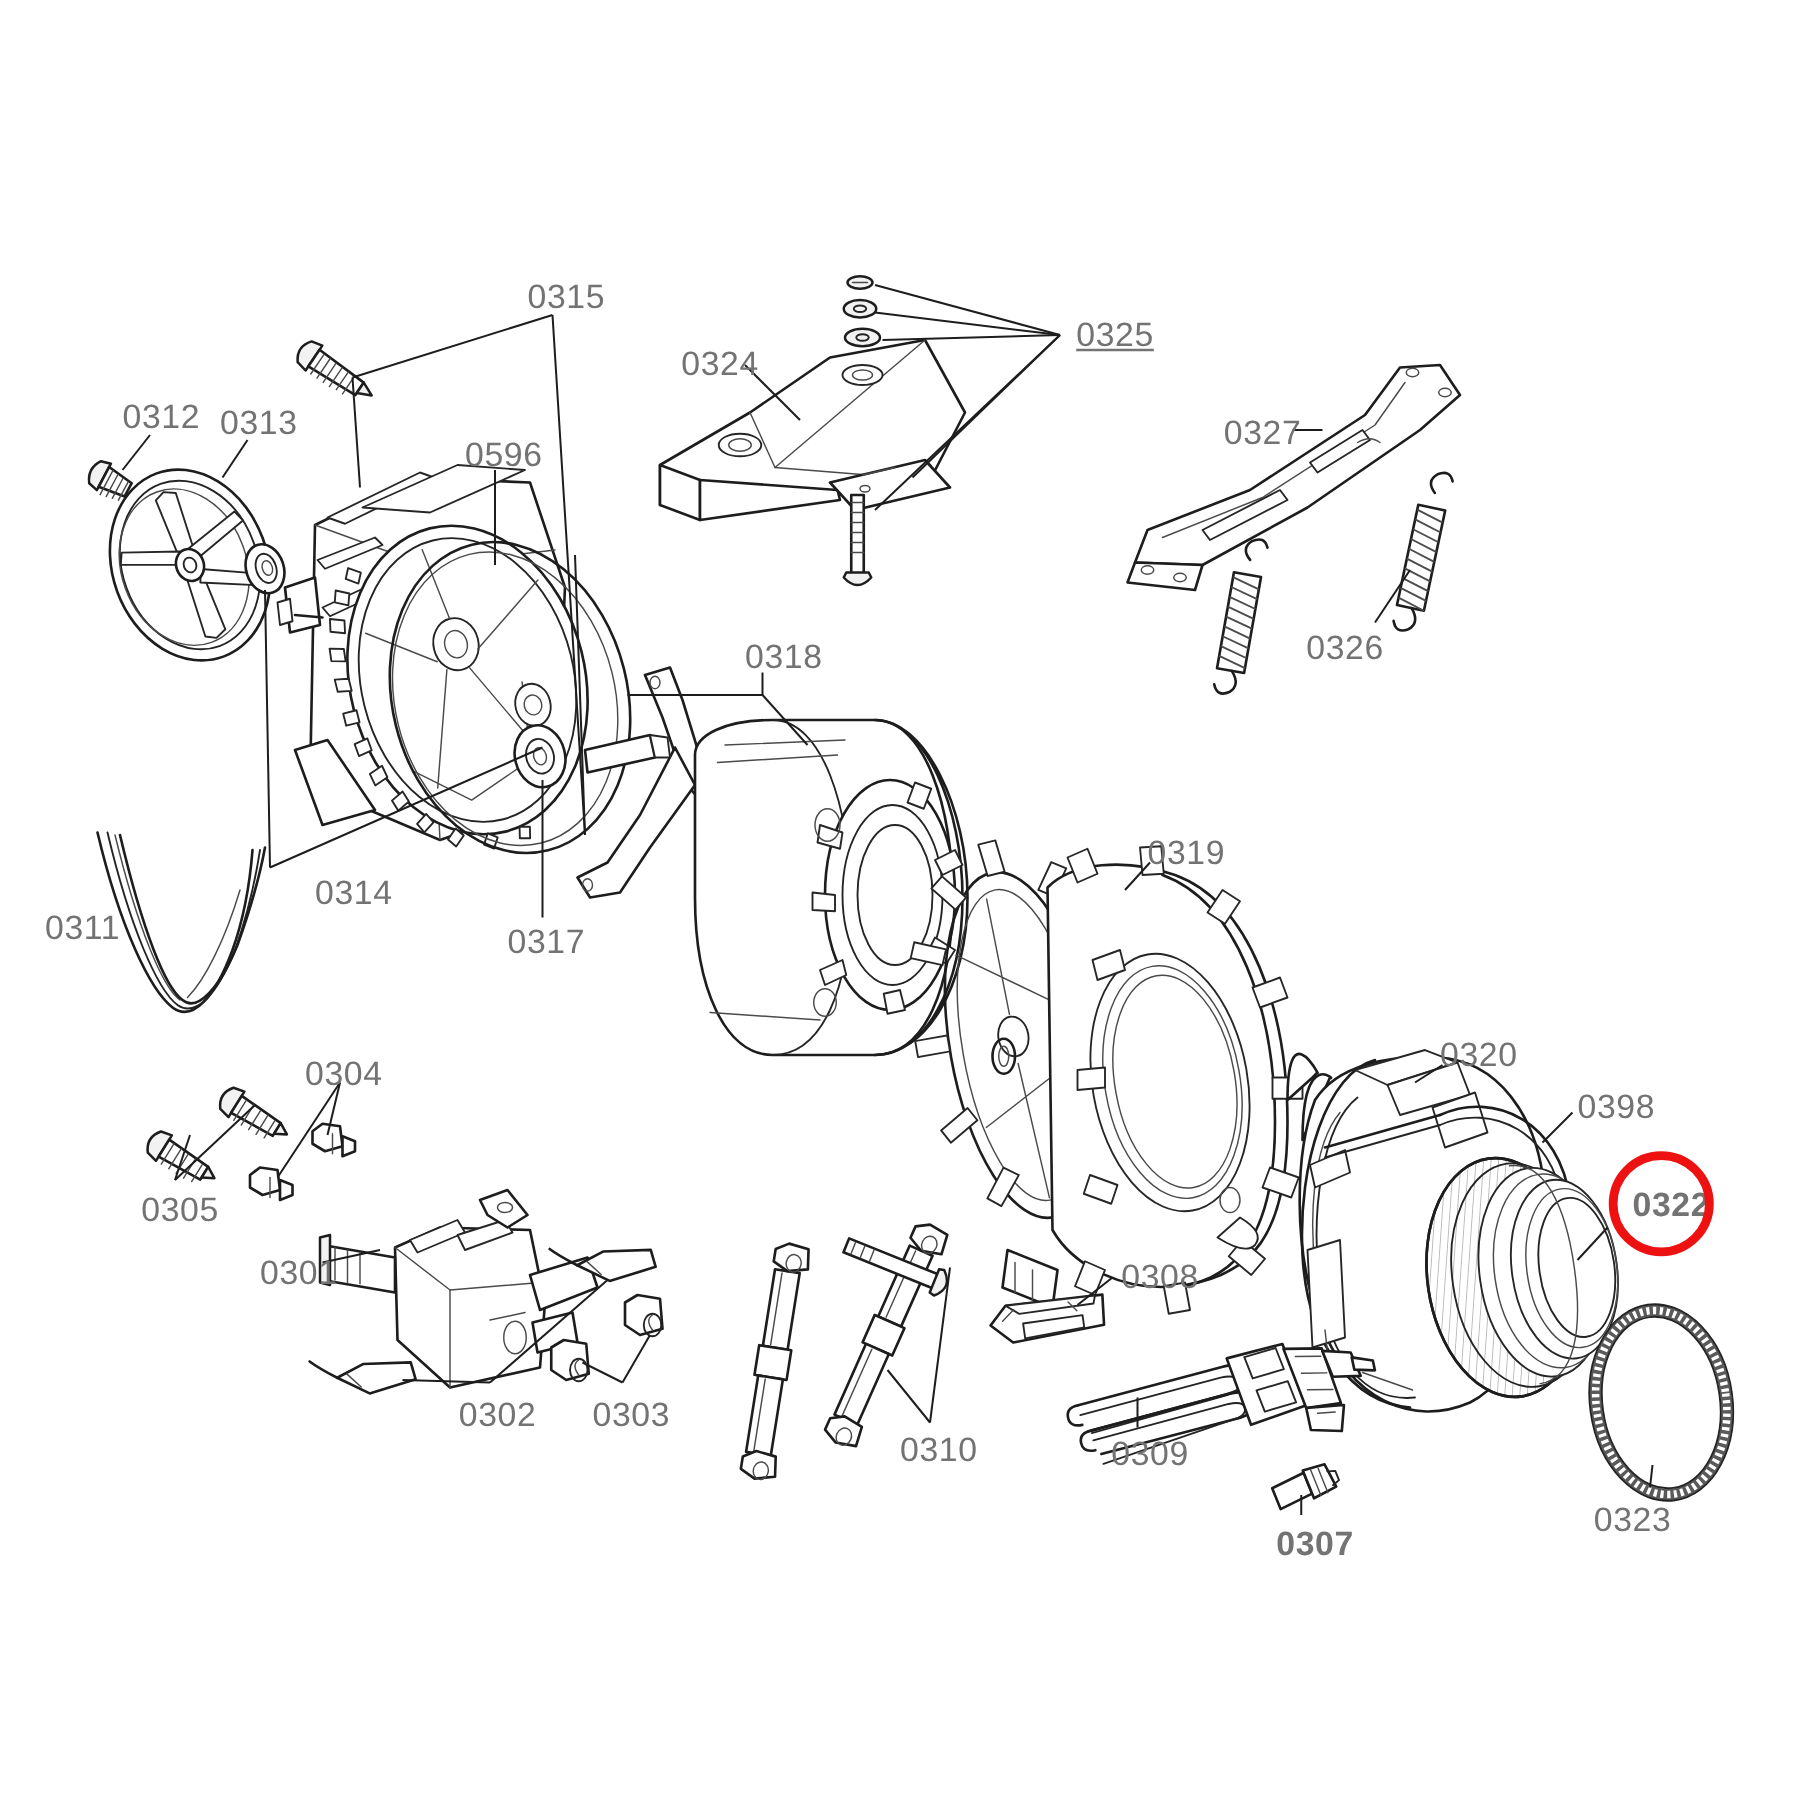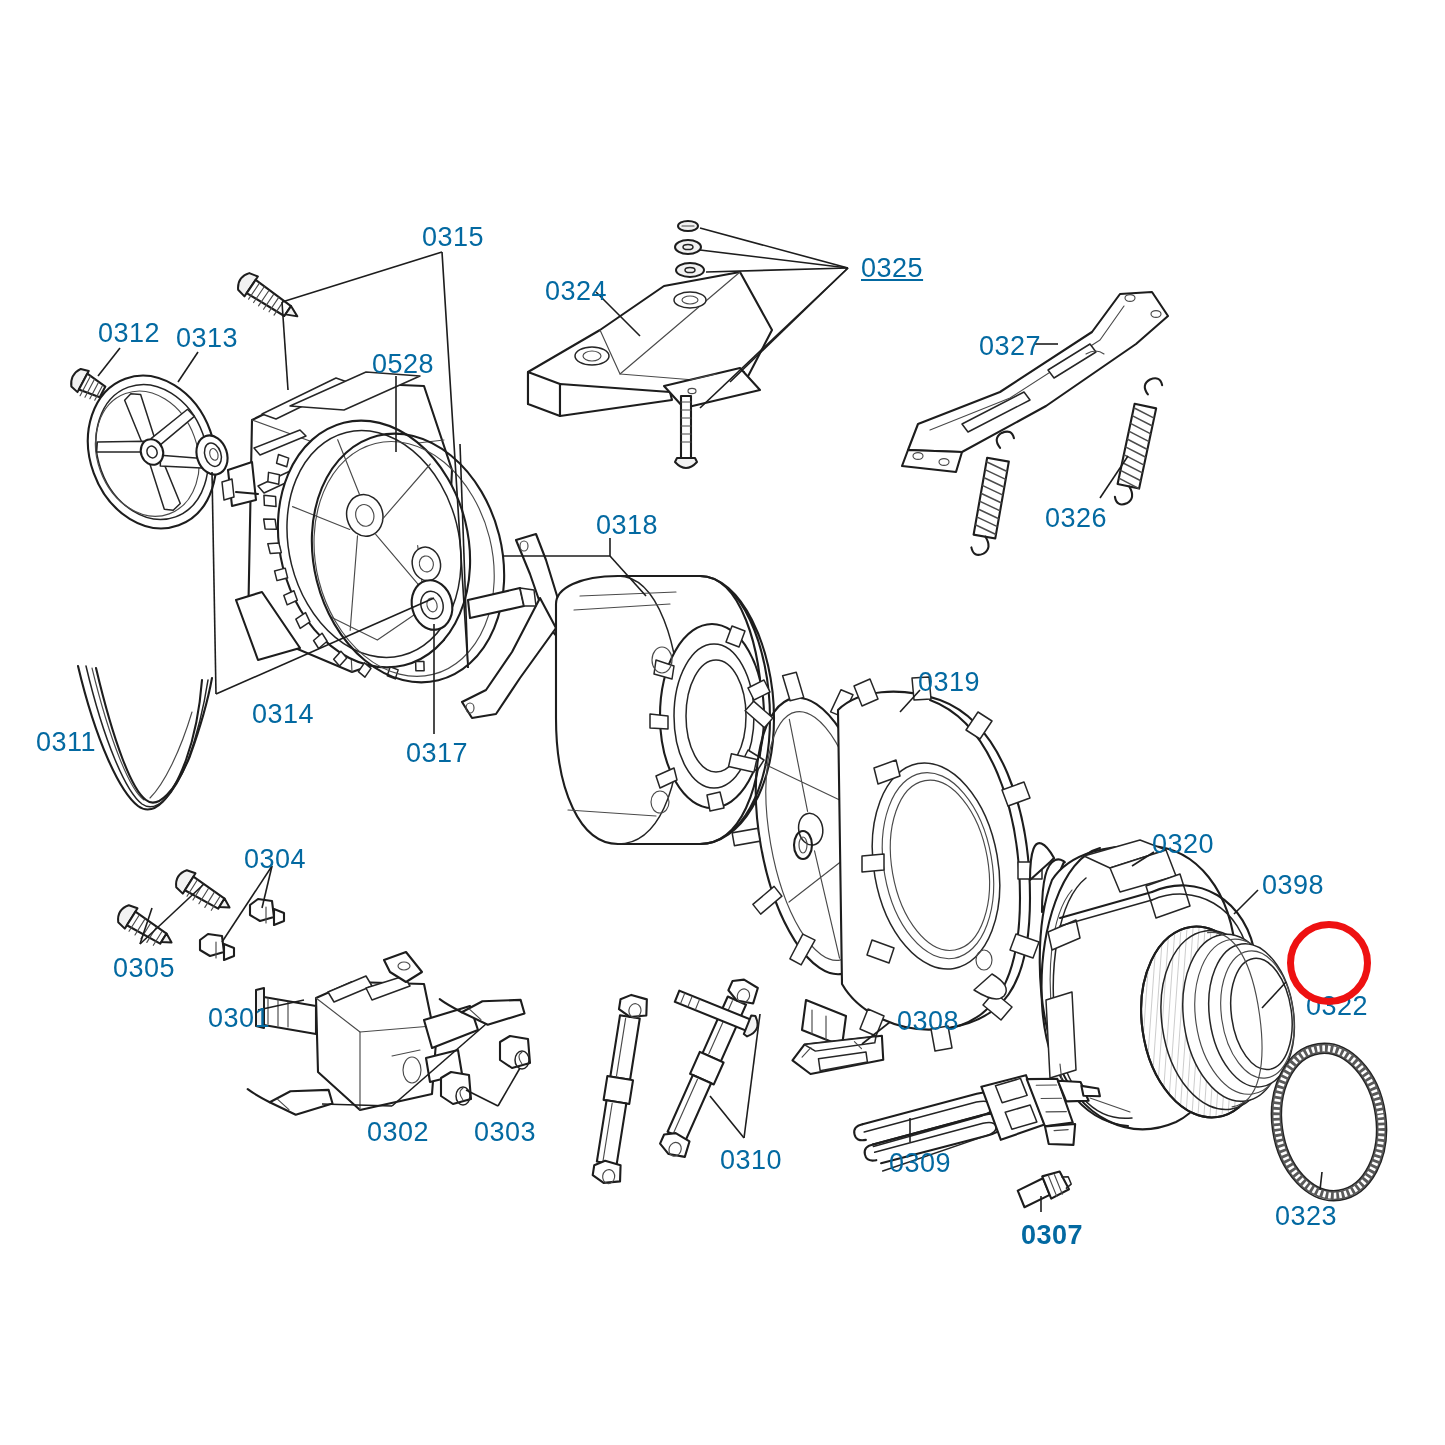--- a/index.html
+++ b/index.html
@@ -1,21 +1,21 @@
 <!DOCTYPE html>
 <html><head>
 <meta charset="utf-8">
 <style>
   html,body{margin:0;padding:0;background:#fff;}
   body{width:1445px;height:1445px;overflow:hidden;
        font-family:"Liberation Sans", sans-serif;}
   #stage{position:relative;width:1445px;height:1445px;background:#ffffff;}
   #art{position:absolute;inset:0;}
   .lbl{position:absolute;font-family:"Liberation Sans",sans-serif;
-       font-size:27px;font-weight:400;color:#0369a1;letter-spacing:.5px;
+       font-size:27px;font-weight:400;color:#737373;letter-spacing:.5px;
        white-space:nowrap;line-height:1;}
   .hl-ring{position:absolute;border-radius:50%;border:7px solid #ee1111;
            box-sizing:border-box;}
 </style>
 </head>
 <body>
 
 <div id="stage">
 
   <svg id="art" viewBox="0 0 1445 1445">
@@ -574,27 +574,27 @@
 
       <path class="ld" d="M1041,1212 L1041,1196"></path>
     </g>
   </svg>
 
   <div class="lbl" style="left:36px;  top:729px;">0311</div>
   <div class="lbl" style="left:98px;  top:320px;">0312</div>
   <div class="lbl" style="left:176px; top:325px;">0313</div>
   <div class="lbl" style="left:204px; top:701px;padding-left:48px;">0314</div>
   <div class="lbl" style="left:422px; top:224px;">0315</div>
-  <div class="lbl" style="left:372px; top:351px;">0528</div>
+  <div class="lbl" style="left:372px; top:351px;">0596</div>
   <div class="lbl" style="left:406px; top:740px;">0317</div>
   <div class="lbl" style="left:596px; top:512px;">0318</div>
   <div class="lbl" style="left:918px; top:669px;">0319</div>
   <div class="lbl" style="left:1152px;top:831px;">0320</div>
   <div class="lbl" style="left:1262px;top:872px;">0398</div>
-  <div class="lbl" style="left:1306px;top:993px;">0322</div>
+  <div class="lbl" style="left:1306px;top:951px;font-weight:bold;">0322</div>
   <div class="lbl" style="left:1275px;top:1203px;">0323</div>
   <div class="lbl" style="left:545px; top:278px;">0324</div>
   <div class="lbl" style="left:861px; top:255px;text-decoration:underline;">0325</div>
   <div class="lbl" style="left:1045px;top:505px;">0326</div>
   <div class="lbl" style="left:979px; top:333px;">0327</div>
   <div class="lbl" style="left:208px; top:1005px;">0301</div>
   <div class="lbl" style="left:367px; top:1119px;">0302</div>
   <div class="lbl" style="left:474px; top:1119px;">0303</div>
   <div class="lbl" style="left:244px; top:846px;">0304</div>
   <div class="lbl" style="left:113px; top:955px;">0305</div>

